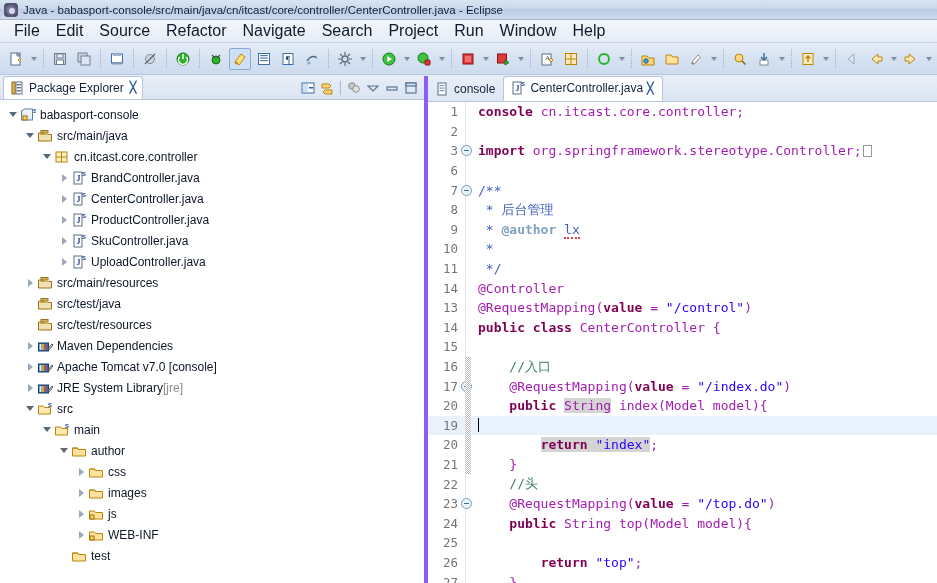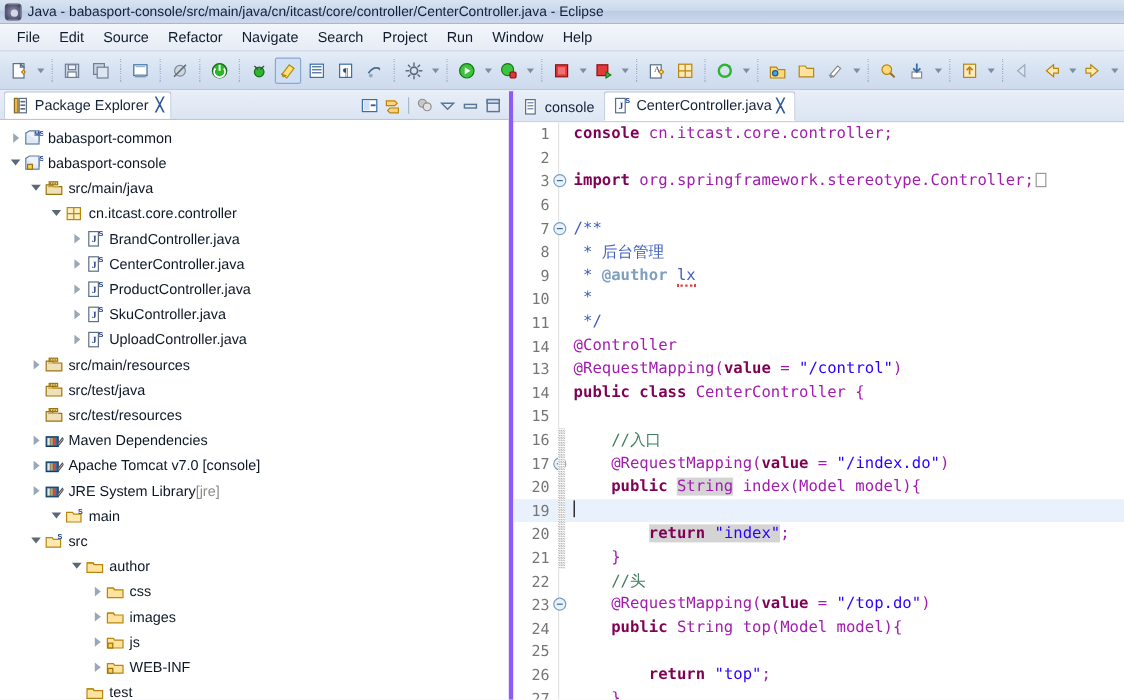--- a/index.html
+++ b/index.html
@@ -34,21 +34,21 @@
   .title-text { white-space:nowrap; overflow:hidden; }
 
   
   .menubar {
     height:23px; width:100%;
     background:linear-gradient(to bottom,#f3f6fb 0%,#e6ecf6 100%);
     border-bottom:1px solid #c6d2e2;
     display:flex; align-items:center; padding-left:6px;
   }
   .menu-item {
-    padding:3px 8px; font-size:12px; color:#101b2c; white-space:nowrap; cursor:default;
+    padding:3px 8px; font-size:16px; color:#101b2c; white-space:nowrap; cursor:default;
   }
 
   
   .toolbar {
     height:32px; width:100%;
     background:linear-gradient(to bottom,#e4ecf7 0%,#d5e1f1 55%,#cddbee 100%);
     border-bottom:1px solid #b9c8dd;
     display:flex; align-items:center; padding-left:4px; gap:0px;
   }
   .tb-sep { width:1px; height:20px; margin:0 4px;
@@ -404,32 +404,20 @@
           <div class="vt-btn">
             <svg class="ic" viewBox="0 0 16 16">
                 <rect x="3" y="3" width="10" height="10" fill="none" stroke="#5a7694" stroke-width="1.2"></rect>
                 <rect x="3" y="3" width="10" height="3" fill="#cfe0f5" stroke="#5a7694" stroke-width="1.2"></rect>
               </svg>
           </div>
         </div>
       </div>
       <div class="tree" id="tree">
           <div class="trow" style="padding-left: 6px;">
-            <span class="tw closed"></span>
-            <span class="ticon">
-              <svg class="ic" viewBox="0 0 16 16">
-                <rect x="1.5" y="4" width="11" height="9" fill="#dfe9f5" stroke="#5d7fa5"></rect>
-                <path d="M1.5 4 l3 -2 h8 v9" fill="#eef3fa" stroke="#5d7fa5"></path>
-                <text x="8.5" y="6.5" font-size="5.5" fill="#1b3c8c" font-weight="bold" font-family="sans-serif">M</text>
-                <text x="13" y="6" font-size="6" fill="#1b3c8c" font-weight="bold" font-family="sans-serif">S</text>
-              </svg>
-            </span>
-            <span class="tlabel">babasport-common</span>
-          </div>
-          <div class="trow" style="padding-left: 6px;">
             <span class="tw open"></span>
             <span class="ticon">
               <svg class="ic" viewBox="0 0 16 16">
                 <rect x="1.5" y="4" width="11" height="9" fill="#dfe9f5" stroke="#5d7fa5"></rect>
                 <path d="M1.5 4 l3 -2 h8 v9" fill="#eef3fa" stroke="#5d7fa5"></path>
                 <rect x="3" y="9" width="4" height="4" fill="#ffd24a" stroke="#9a7410"></rect>
                 <text x="13" y="6" font-size="6" fill="#1b3c8c" font-weight="bold" font-family="sans-serif">S</text>
               </svg>
             </span>
             <span class="tlabel">babasport-console</span>
@@ -580,39 +568,39 @@
                 <rect x="1.5" y="5" width="10" height="8" fill="#2b6ea8" stroke="#123d63"></rect>
                 <rect x="2.5" y="6" width="2" height="6" fill="#e8e8e8"></rect>
                 <rect x="5" y="6" width="2" height="6" fill="#c8a84a"></rect>
                 <rect x="7.5" y="6" width="2" height="6" fill="#d84a4a"></rect>
                 <path d="M11 11 l4 -5 l1 1 -4 5z" fill="#e8e8e8" stroke="#555"></path>
               </svg>
             </span>
             <span class="tlabel">JRE System Library</span>
             <span class="tlabel"><span class="dim"> [jre]</span></span>
           </div>
+          <div class="trow" style="padding-left: 23px;">
+            <span class="tw open"></span>
+            <span class="ticon">
+              <svg class="ic" viewBox="0 0 16 16">
+                <path d="M1.5 5h5l1 1.5h6V13h-12z" fill="#ffe9b0" stroke="#b8860b"></path>
+                <text x="11" y="6" font-size="6" fill="#1b3c8c" font-weight="bold" font-family="sans-serif">S</text>
+              </svg>
+            </span>
+            <span class="tlabel">src</span>
+          </div>
           <div class="trow" style="padding-left: 40px;">
             <span class="tw open"></span>
             <span class="ticon">
               <svg class="ic" viewBox="0 0 16 16">
                 <path d="M1.5 5h5l1 1.5h6V13h-12z" fill="#ffe9b0" stroke="#b8860b"></path>
                 <text x="11" y="6" font-size="6" fill="#1b3c8c" font-weight="bold" font-family="sans-serif">S</text>
               </svg>
             </span>
             <span class="tlabel">main</span>
-          </div>
-          <div class="trow" style="padding-left: 23px;">
-            <span class="tw open"></span>
-            <span class="ticon">
-              <svg class="ic" viewBox="0 0 16 16">
-                <path d="M1.5 5h5l1 1.5h6V13h-12z" fill="#ffe9b0" stroke="#b8860b"></path>
-                <text x="11" y="6" font-size="6" fill="#1b3c8c" font-weight="bold" font-family="sans-serif">S</text>
-              </svg>
-            </span>
-            <span class="tlabel">src</span>
           </div>
           <div class="trow" style="padding-left: 57px;">
             <span class="tw open"></span>
             <span class="ticon">
               <svg class="ic" viewBox="0 0 16 16">
                 <path d="M1.5 5h5l1 1.5h7V13h-13z" fill="#ffe2a0" stroke="#b8860b"></path>
                 <path d="M1.5 5 h5 l1 1.5" fill="none" stroke="#b8860b"></path>
               </svg>
             </span>
             <span class="tlabel">author</span>

